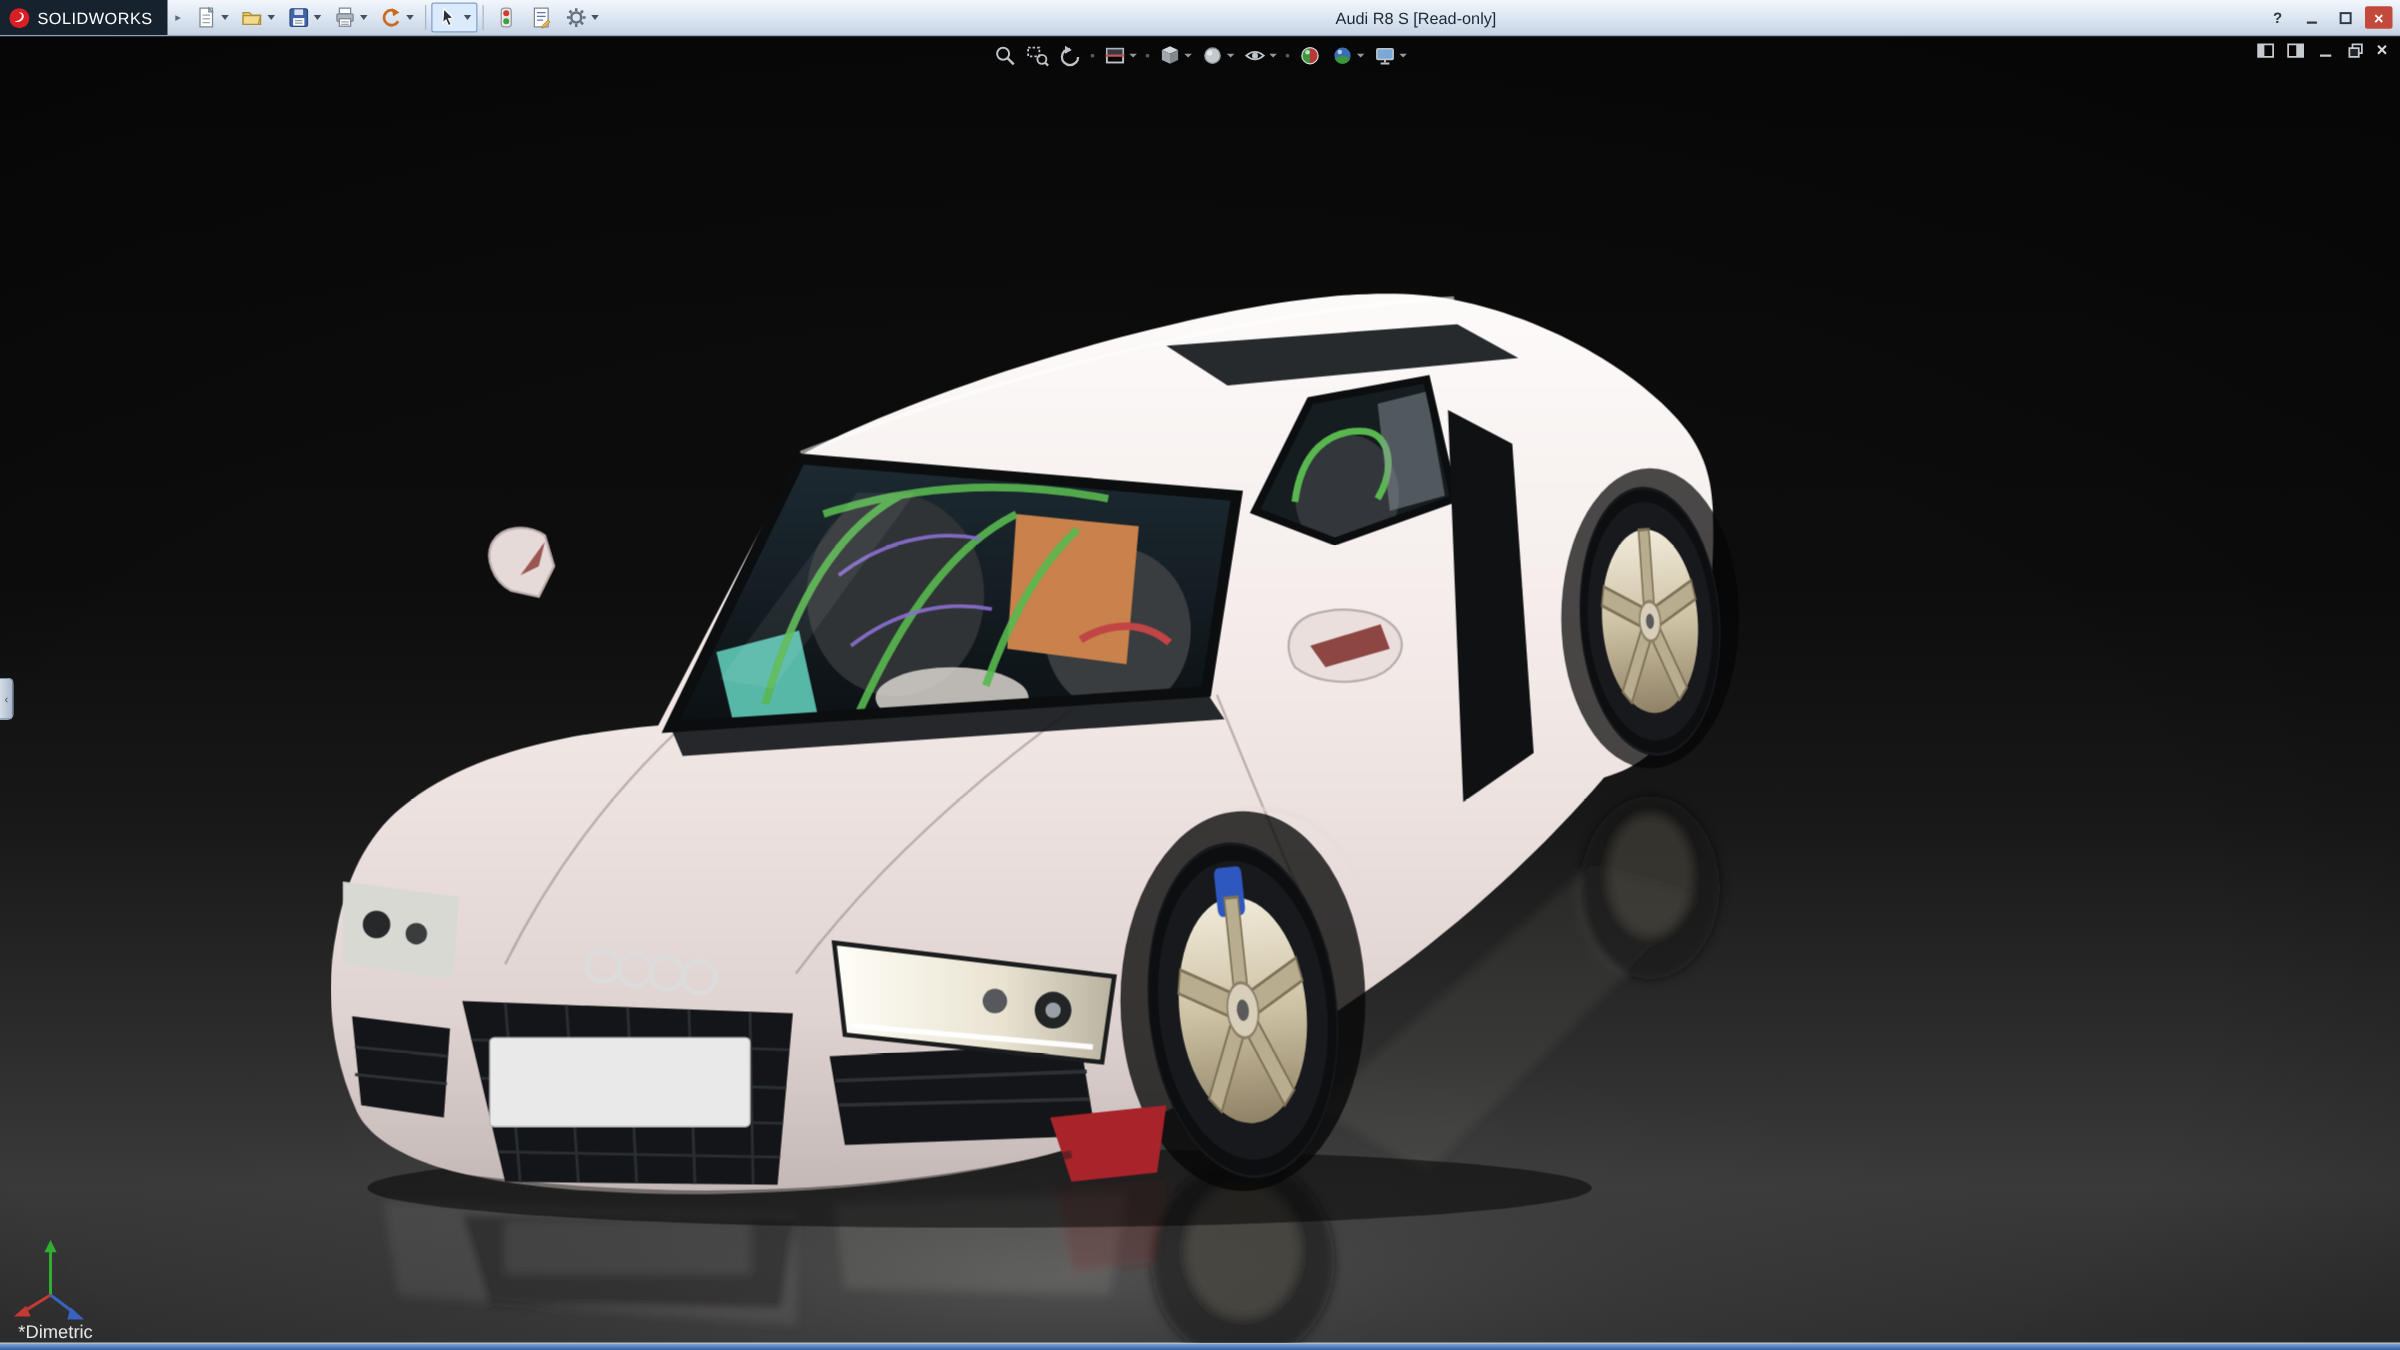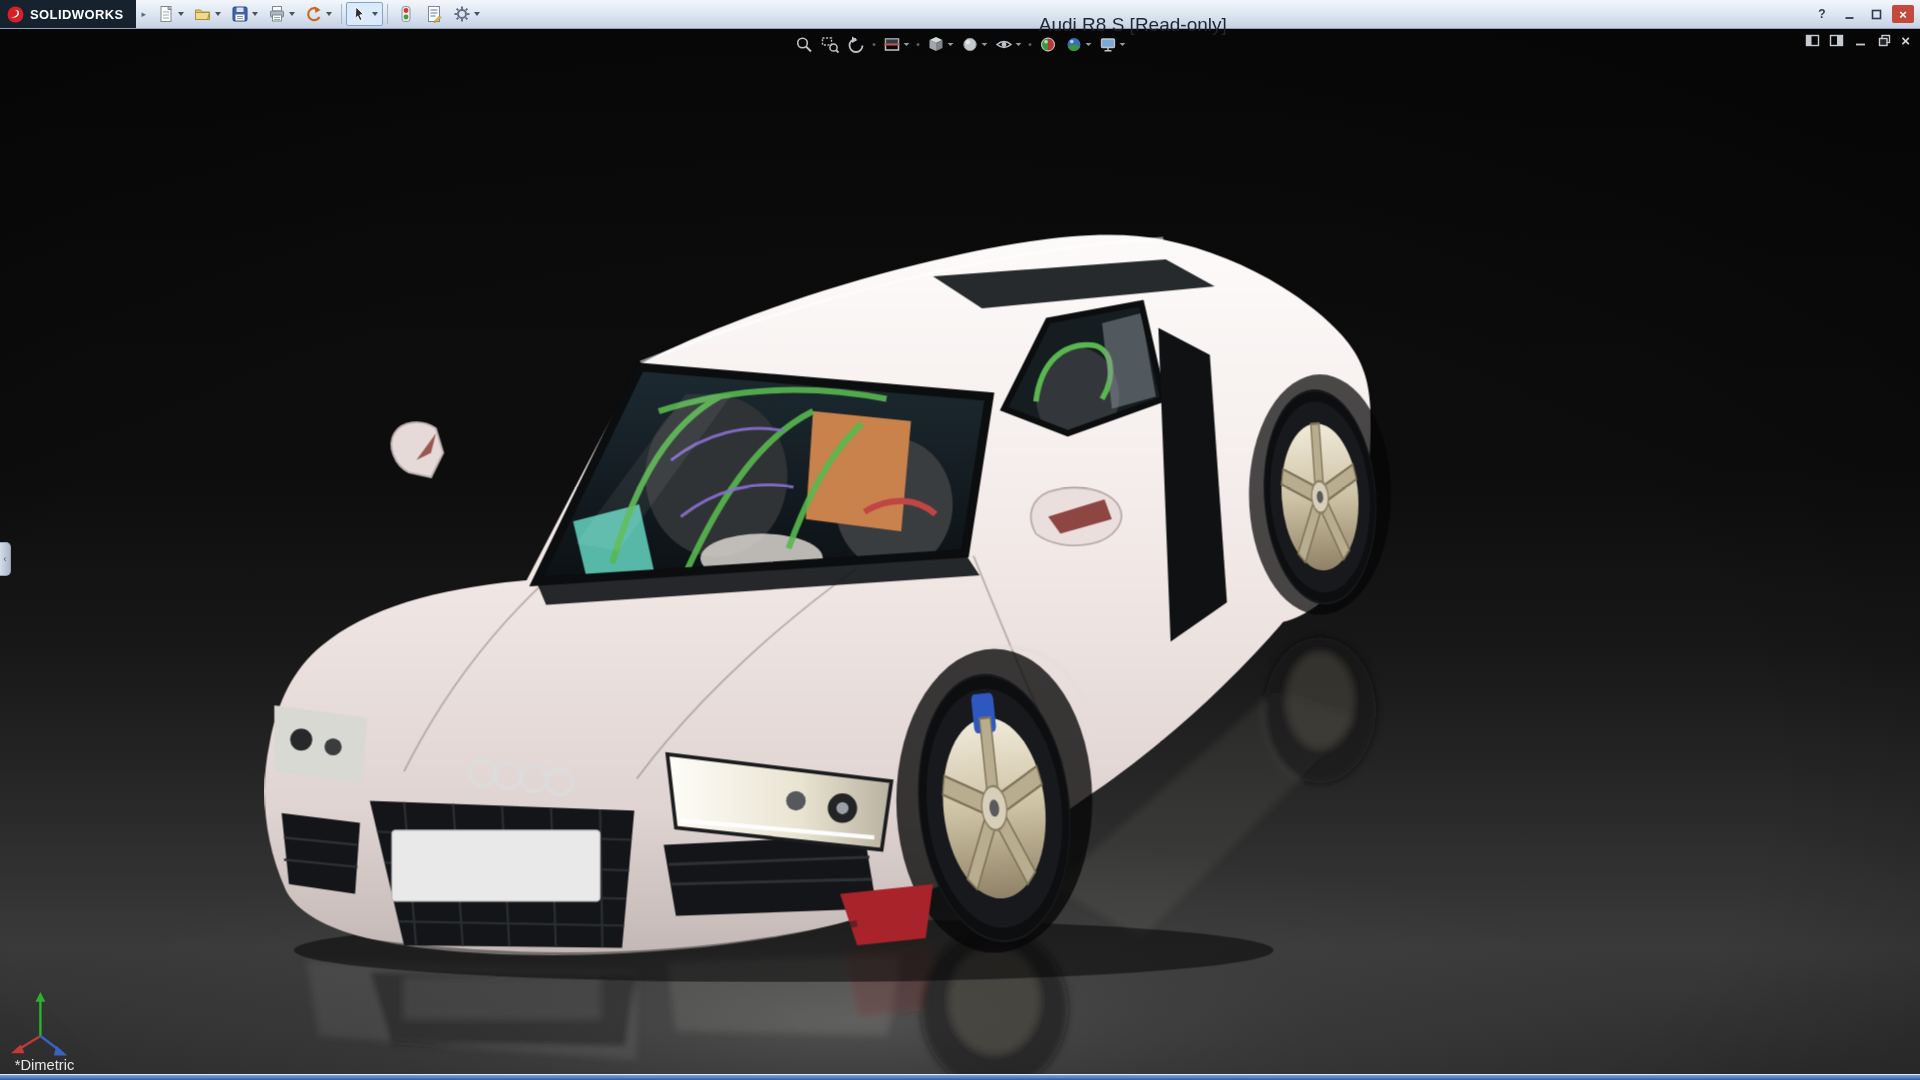--- a/index.html
+++ b/index.html
@@ -3,29 +3,29 @@
 <meta charset="utf-8">
 <style>
   *{margin:0;padding:0;box-sizing:border-box}
   html,body{width:1920px;height:1080px;overflow:hidden;font-family:"Liberation Sans",sans-serif;cursor:default;user-select:none;background:#000}
 
   
   .titlebar{position:absolute;top:0;left:0;right:0;height:29px;
     background:linear-gradient(#f3f7fc,#dbe4f0 55%,#c6d2e3);
     border-bottom:1px solid #8fa0b8;display:flex;align-items:center;z-index:30}
   .logo{height:100%;background:#16222e;display:flex;align-items:center;gap:6px;padding:0 12px 0 7px}
-  .brand{color:#ffffff;font-weight:bold;font-size:13px;letter-spacing:.4px}
+  .brand{color:#ffffff;font-weight:normal;font-size:13px;letter-spacing:.4px}
   .tb-chevron{font-size:9px;color:#5a6a7e;margin:0 4px 0 6px}
   .toolbar{display:flex;align-items:center;height:100%;padding-left:2px}
   .tb-btn{display:flex;align-items:center;gap:3px;height:24px;padding:0 4px;border:1px solid transparent;border-radius:2px}
   .tb-btn.active{background:#dcebfb;border-color:#7fa3cc}
   .dd{width:0;height:0;border-left:3.5px solid transparent;border-right:3.5px solid transparent;border-top:4px solid #465262}
   .tb-sep{width:1px;height:20px;background:#a9b6c8;margin:0 4px}
-  .win-title{position:absolute;left:59%;top:10px;height:18px;line-height:29px;transform:translateX(-50%);
-    font-size:19px;color:#1d2634;white-space:nowrap}
+  .win-title{position:absolute;left:59%;top:0;height:18px;line-height:29px;transform:translateX(-50%);
+    font-size:13px;color:#1d2634;white-space:nowrap}
   .titlebar-right{margin-left:auto;display:flex;align-items:center;gap:5px;padding-right:6px}
   .wc-btn{width:22px;height:18px;display:flex;align-items:center;justify-content:center;
     font-size:13px;color:#2e3a4c;border-radius:2px}
   .wc-btn.help{font-weight:bold;font-size:12px}
   .wc-btn.close{background:#c2493c;color:#fff;font-weight:bold}
 
   
   .viewport{position:absolute;top:29px;left:0;right:0;bottom:6px;background:#0b0b0b;overflow:hidden}
   .viewport > svg.scene{position:absolute;inset:0;width:100%;height:100%}
 

